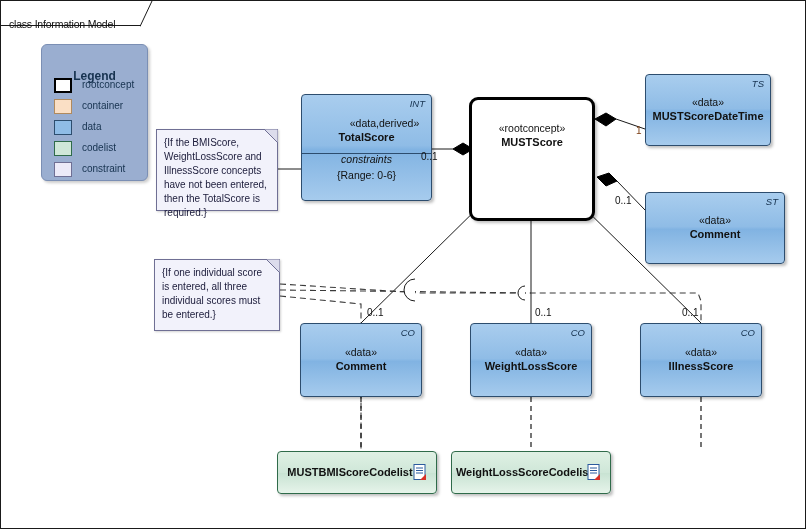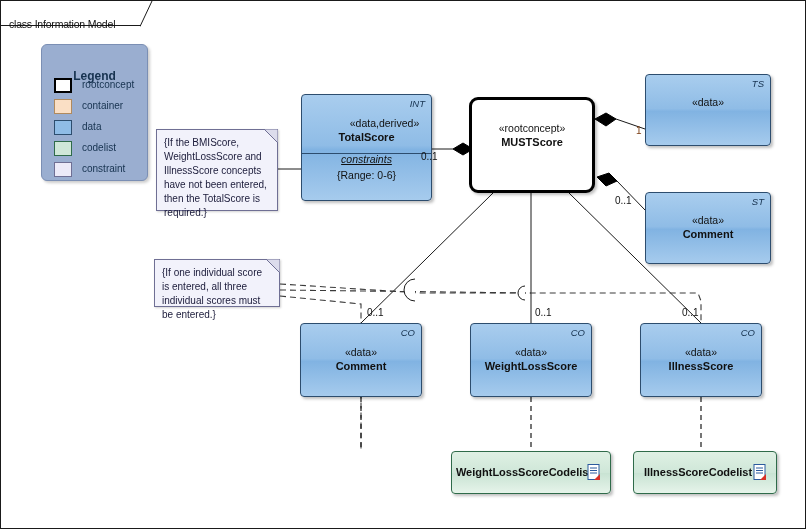--- a/index.html
+++ b/index.html
@@ -63,21 +63,21 @@
     text-align:center;font-size:11px;font-weight:bold;color:#111;line-height:14px;
   }
   .tag{
     position:absolute;right:6px;top:3px;
     font-size:9.5px;font-style:italic;color:#16324f;
   }
   .compart-sep{
     position:absolute;left:0;right:0;height:0;border-top:1px solid #2d4d6e;
   }
   .constr-title{
-    text-align:center;font-size:10.5px;font-style:italic;color:#111;text-decoration:underline;
+    text-align:center;font-size:10.5px;font-style:italic;color:#111;
   }
   .constr-body{
     text-align:center;font-size:10.5px;color:#111;
   }
 
   
   #legend{
     position:absolute;left:40px;top:43px;width:105px;height:135px;
     background:#9aaed0;
     border:1px solid #7b8fb4;
@@ -210,47 +210,48 @@
     </div>
   </div>
 
   <div class="note" style="left:155px;top:128px;width:122px;height:82px;">
     <svg class="fold" viewBox="0 0 14 14">
       <path d="M0,0 L14,14 L14,0 Z" fill="#dcdcec" stroke="#6f6f94" stroke-width="1"></path>
     </svg>
     <span class="note-text">{If the BMIScore, WeightLossScore and IllnessScore concepts have not been entered, then the TotalScore is required.}</span>
   </div>
 
-  <div class="note" style="left:153px;top:258px;width:126px;height:48px;">
+  <div class="note" style="left:153px;top:258px;width:126px;height:72px;">
     <svg class="fold" viewBox="0 0 14 14">
       <path d="M0,0 L14,14 L14,0 Z" fill="#dcdcec" stroke="#6f6f94" stroke-width="1"></path>
     </svg>
     <span class="note-text">{If one individual score is entered, all three individual scores must be entered.}</span>
   </div>
 
   <div class="node cls cls-data" style="left:300px;top:93px;width:131px;height:107px;">
     <span class="tag">INT</span>
     <div class="stereo" style="margin-top:22px;padding-left:36px;">«data,derived»</div>
     <div class="cname">TotalScore</div>
     <div class="compart-sep" style="top:58px;"></div>
     <div class="constr-title" style="margin-top:9px;">constraints</div>
     <div class="constr-body" style="margin-top:4px;">{Range: 0-6}</div>
   </div>
 
-  <div class="node cls-root" style="left:468px;top:96px;width:126px;height:96px;">
+  <div class="node cls-root" style="left:468px;top:96px;width:126px;height:124px;">
     <div class="stereo" style="margin-top:22px;">«rootconcept»</div>
     <div class="cname">MUSTScore</div>
   </div>
 
   <div class="node cls cls-data" style="left:644px;top:73px;width:126px;height:72px;">
     <span class="tag">TS</span>
     <div class="stereo" style="margin-top:21px;">«data»</div>
-  </div>
-
-  <div class="node cls cls-data" style="left:644px;top:191px;width:126px;height:72px;">
+    <div class="cname">MUSTScoreDateTime</div>
+  </div>
+
+  <div class="node cls cls-data" style="left:644px;top:191px;width:140px;height:72px;">
     <span class="tag">ST</span>
     <div class="stereo" style="margin-top:21px;">«data»</div>
     <div class="cname">Comment</div>
   </div>
 
   <div class="node cls cls-data" style="left:299px;top:322px;width:122px;height:74px;">
     <span class="tag">CO</span>
     <div class="stereo" style="margin-top:22px;">«data»</div>
     <div class="cname">Comment</div>
   </div>
@@ -260,42 +261,42 @@
     <div class="stereo" style="margin-top:22px;">«data»</div>
     <div class="cname">WeightLossScore</div>
   </div>
 
   <div class="node cls cls-data" style="left:639px;top:322px;width:122px;height:74px;">
     <span class="tag">CO</span>
     <div class="stereo" style="margin-top:22px;">«data»</div>
     <div class="cname">IllnessScore</div>
   </div>
 
+  <div class="node cls cls-codelist" style="left:276px;top:450px;width:160px;height:43px;">
+    <div class="cname" style="margin-top:13px;padding-right:14px;">MUSTBMIScoreCodelist</div>
+    <svg class="doc-icon" style="right:9px;top:12px;" viewBox="0 0 14 16">
+      <rect x="1" y="0.5" width="11" height="15" fill="#ffffff" stroke="#2b5a9e" stroke-width="1"></rect>
+      <line x1="3" y1="4" x2="10" y2="4" stroke="#2b5a9e" stroke-width="1"></line>
+      <line x1="3" y1="6.5" x2="10" y2="6.5" stroke="#2b5a9e" stroke-width="1"></line>
+      <line x1="3" y1="9" x2="10" y2="9" stroke="#2b5a9e" stroke-width="1"></line>
+      <polygon points="7,16 13,16 13,10" fill="#d93025"></polygon>
+    </svg>
+  </div>
 
   <div class="node cls cls-codelist" style="left:450px;top:450px;width:160px;height:43px;">
     <div class="cname" style="margin-top:13px;padding-right:14px;">WeightLossScoreCodelist</div>
     <svg class="doc-icon" style="right:9px;top:12px;" viewBox="0 0 14 16">
       <rect x="1" y="0.5" width="11" height="15" fill="#ffffff" stroke="#2b5a9e" stroke-width="1"></rect>
       <line x1="3" y1="4" x2="10" y2="4" stroke="#2b5a9e" stroke-width="1"></line>
       <line x1="3" y1="6.5" x2="10" y2="6.5" stroke="#2b5a9e" stroke-width="1"></line>
       <line x1="3" y1="9" x2="10" y2="9" stroke="#2b5a9e" stroke-width="1"></line>
       <polygon points="7,16 13,16 13,10" fill="#d93025"></polygon>
     </svg>
   </div>
 
-  <div class="node cls cls-codelist" style="left:632px;top:450px;width:144px;height:43px;">
-    <div class="cname" style="margin-top:13px;padding-right:14px;">IllnessScoreCodelist</div>
-    <svg class="doc-icon" style="right:9px;top:12px;" viewBox="0 0 14 16">
-      <rect x="1" y="0.5" width="11" height="15" fill="#ffffff" stroke="#2b5a9e" stroke-width="1"></rect>
-      <line x1="3" y1="4" x2="10" y2="4" stroke="#2b5a9e" stroke-width="1"></line>
-      <line x1="3" y1="6.5" x2="10" y2="6.5" stroke="#2b5a9e" stroke-width="1"></line>
-      <line x1="3" y1="9" x2="10" y2="9" stroke="#2b5a9e" stroke-width="1"></line>
-      <polygon points="7,16 13,16 13,10" fill="#d93025"></polygon>
-    </svg>
-  </div>
 
   <span class="mult" style="left:420px;top:150px;">0..1</span>
   <span class="mult" style="left:635px;top:124px;color:#7a3b10;">1</span>
   <span class="mult" style="left:614px;top:194px;">0..1</span>
   <span class="mult" style="left:366px;top:306px;">0..1</span>
   <span class="mult" style="left:534px;top:306px;">0..1</span>
   <span class="mult" style="left:681px;top:306px;">0..1</span>
 
 </div>
 

